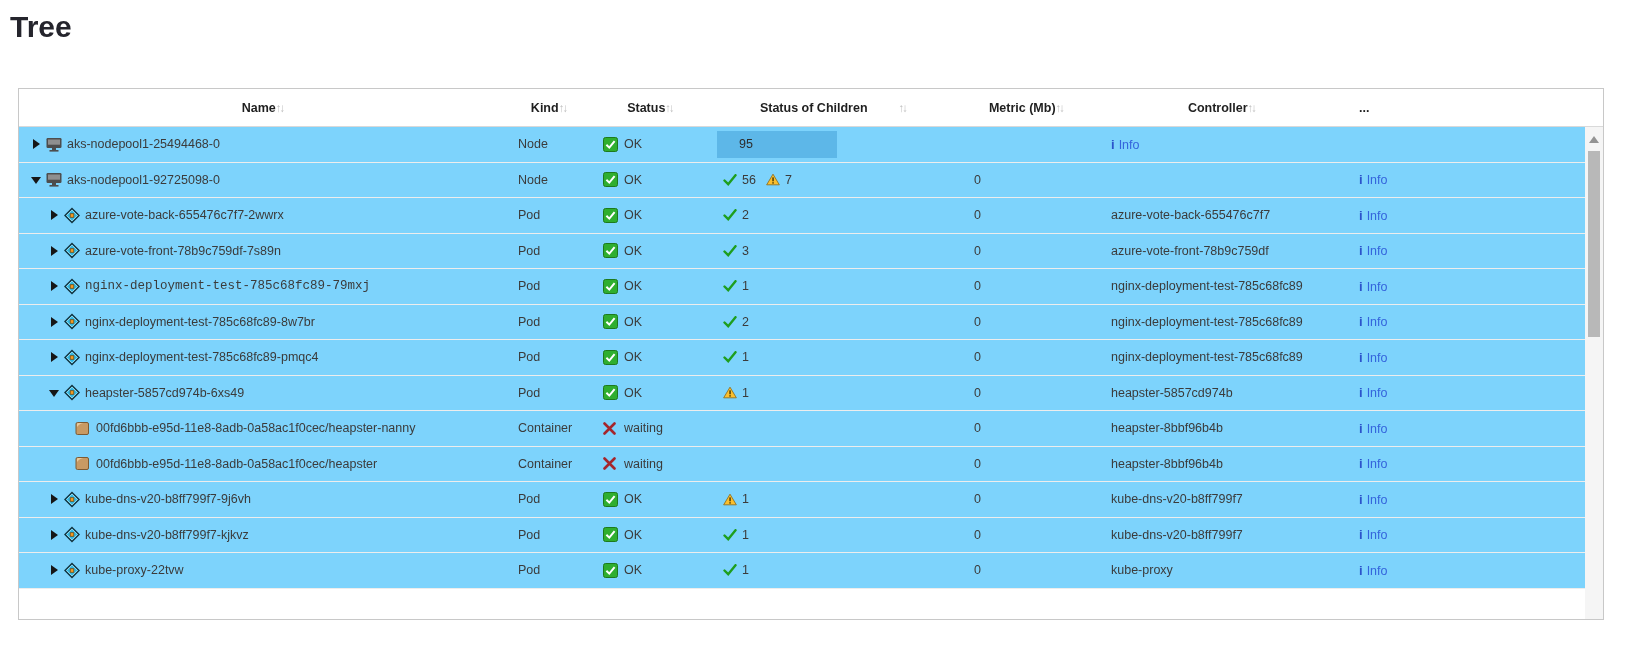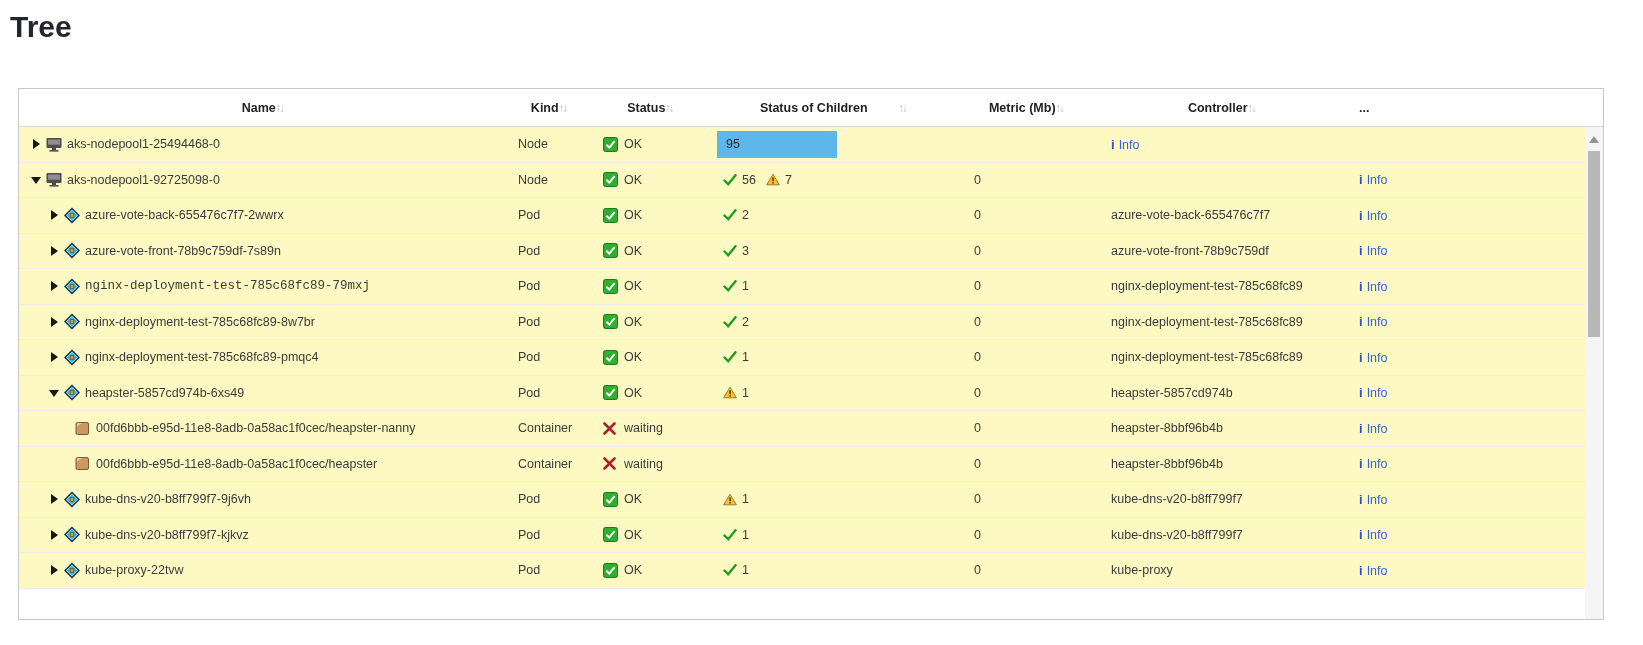--- a/index.html
+++ b/index.html
@@ -6,21 +6,21 @@
   html,body { width:1643px; height:645px; background:#ffffff; overflow:hidden;
     font-family:"Liberation Sans", sans-serif; }
   .page-title { margin:10px 0 0 10px; font-size:30px; font-weight:600; color:#25252d; letter-spacing:0; }
   .grid { position:absolute; left:18px; top:88px; width:1586px; height:532px;
     border:1px solid #c8c8c8; background:#fff; }
   .grid-header { display:flex; align-items:center; height:38px; border-bottom:1px solid #d9d9d9; }
   .h-cell { display:flex; align-items:center; justify-content:center;
     font-size:12.5px; font-weight:bold; color:#1f1f1f; padding:0 12px; height:100%; }
   .sort-glyph { color:#bdbdbd; font-size:11.5px; font-weight:normal; letter-spacing:-2px; }
   .grid-body { width:1566px; }
-  .row { display:flex; align-items:center; height:35.5px; border-bottom:1px solid #ededed; background:#fef9c3; }
+  .row { display:flex; align-items:center; height:35.5px; border-bottom:1px solid #ededed; background:#7dd3fc; }
   .cell { display:flex; align-items:center; height:100%; font-size:12.5px; color:#3b3b3b; }
   .c-name { width:487px; }
   .c-kind { width:85px; padding-left:12px; }
   .c-status { width:118px; padding-left:12px; }
   .c-children { width:248px; padding-left:14px; }
   .c-metric { width:142px; padding-left:8px; }
   .c-controller { width:245px; padding-left:12px; }
   .c-info { flex:1; padding-left:15px; }
   .h-name { width:487px; }
   .h-kind { width:85px; }
@@ -31,21 +31,21 @@
   .h-info { flex:1; padding-left:15px; justify-content:flex-start; }
   .caret { width:10px; height:10px; margin-right:5px; flex:0 0 auto; cursor:pointer; position:relative; }
   .caret-right::after { content:""; position:absolute; left:2px; top:0;
     border-left:7px solid #161616; border-top:5px solid transparent; border-bottom:5px solid transparent; }
   .caret-down::after { content:""; position:absolute; left:0; top:2px;
     border-top:7px solid #161616; border-left:5px solid transparent; border-right:5px solid transparent; }
   .tree-icon { width:16px; height:16px; margin-right:5px; flex:0 0 auto; display:flex; align-items:center; }
   .status-icon { width:15px; height:15px; margin-right:6px; flex:0 0 auto; display:flex; align-items:center; }
   .mini-icon { width:14px; height:14px; margin-right:5px; flex:0 0 auto; display:flex; align-items:center; }
   .count { color:#3b3b3b; margin-right:10px; }
-  .metric-bar { height:27px; display:flex; align-items:center; padding-left:9px; font-size:12.5px; color:#2c2c2c; }
+  .metric-bar { height:27px; display:flex; align-items:center; padding-left:22px; font-size:12.5px; color:#2c2c2c; }
   .metric-plain { margin-left:9px; }
   .info-link { color:#3464dc; font-size:12.5px; cursor:pointer; white-space:nowrap; }
   .info-link b { font-weight:bold; margin-right:4px; color:#2b53cb; font-size:13px; }
   .name-label, .kind-label, .status-label, .controller-label { white-space:nowrap; }
   .scrollbar { position:absolute; top:38px; right:0; bottom:0; width:18px; background:#f5f5f5; }
   .sb-arrow { position:absolute; top:9px; left:4px; width:0; height:0;
     border-bottom:7px solid #939393; border-left:5px solid transparent; border-right:5px solid transparent; }
   .sb-thumb { position:absolute; top:24px; left:3px; width:12px; height:186px; background:#b8b8b8; cursor:pointer; }
 </style>
 </head>

